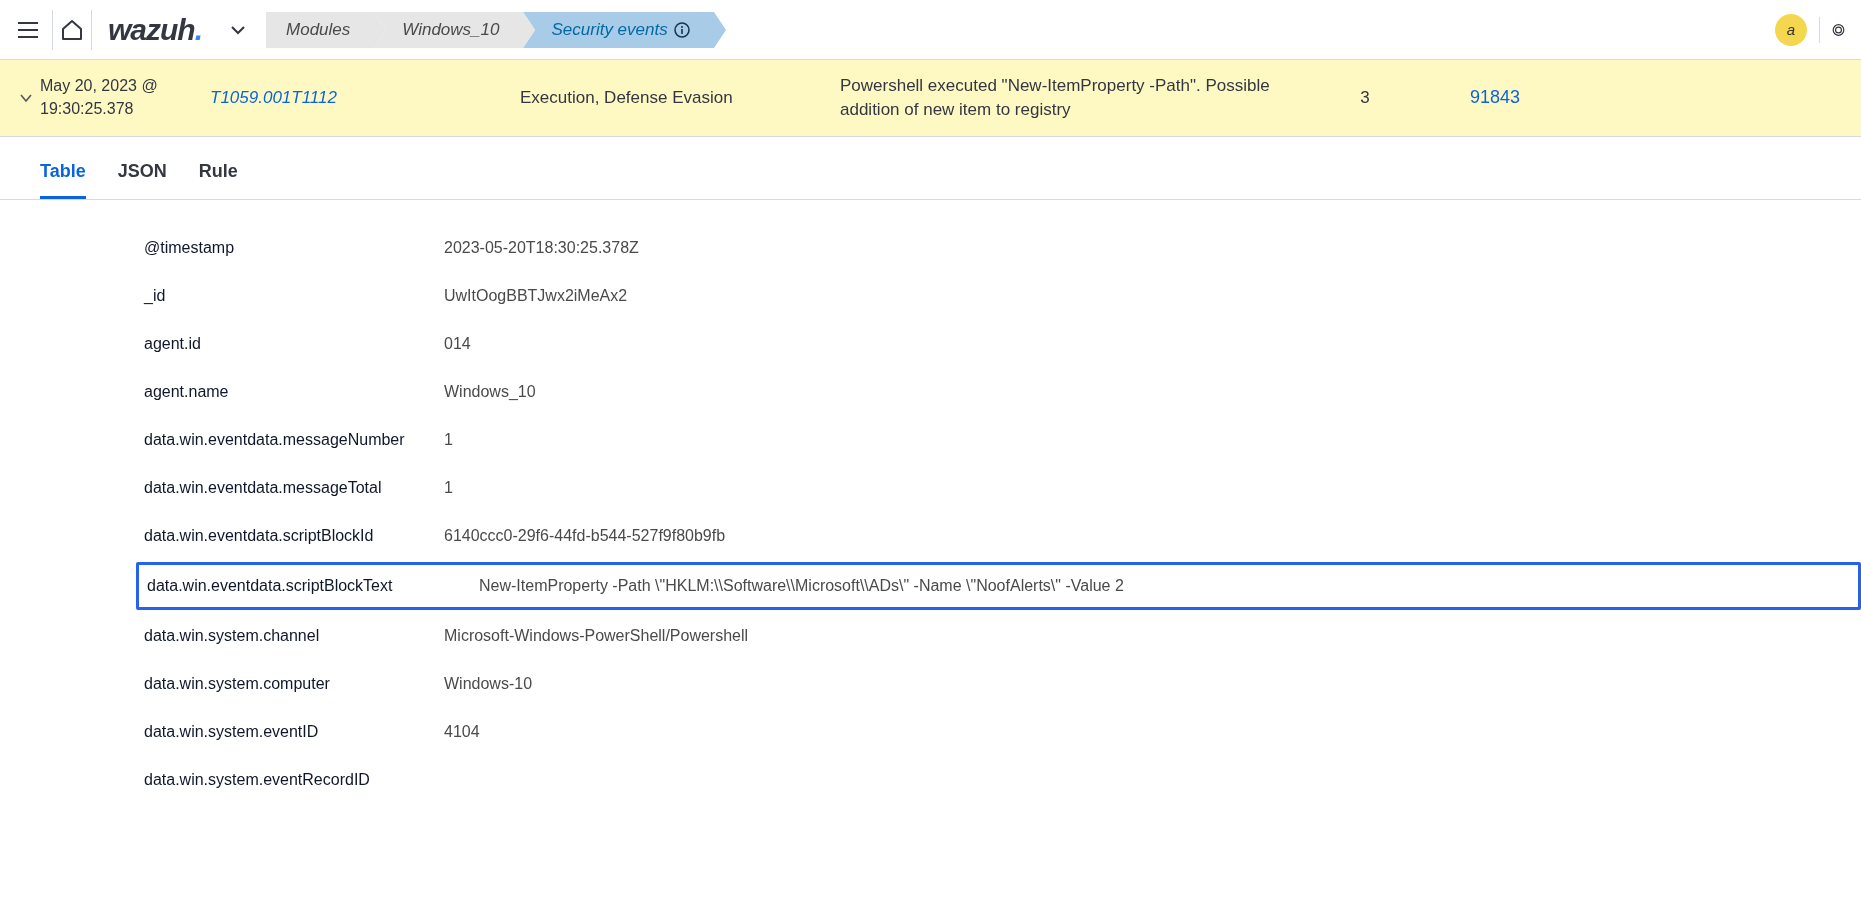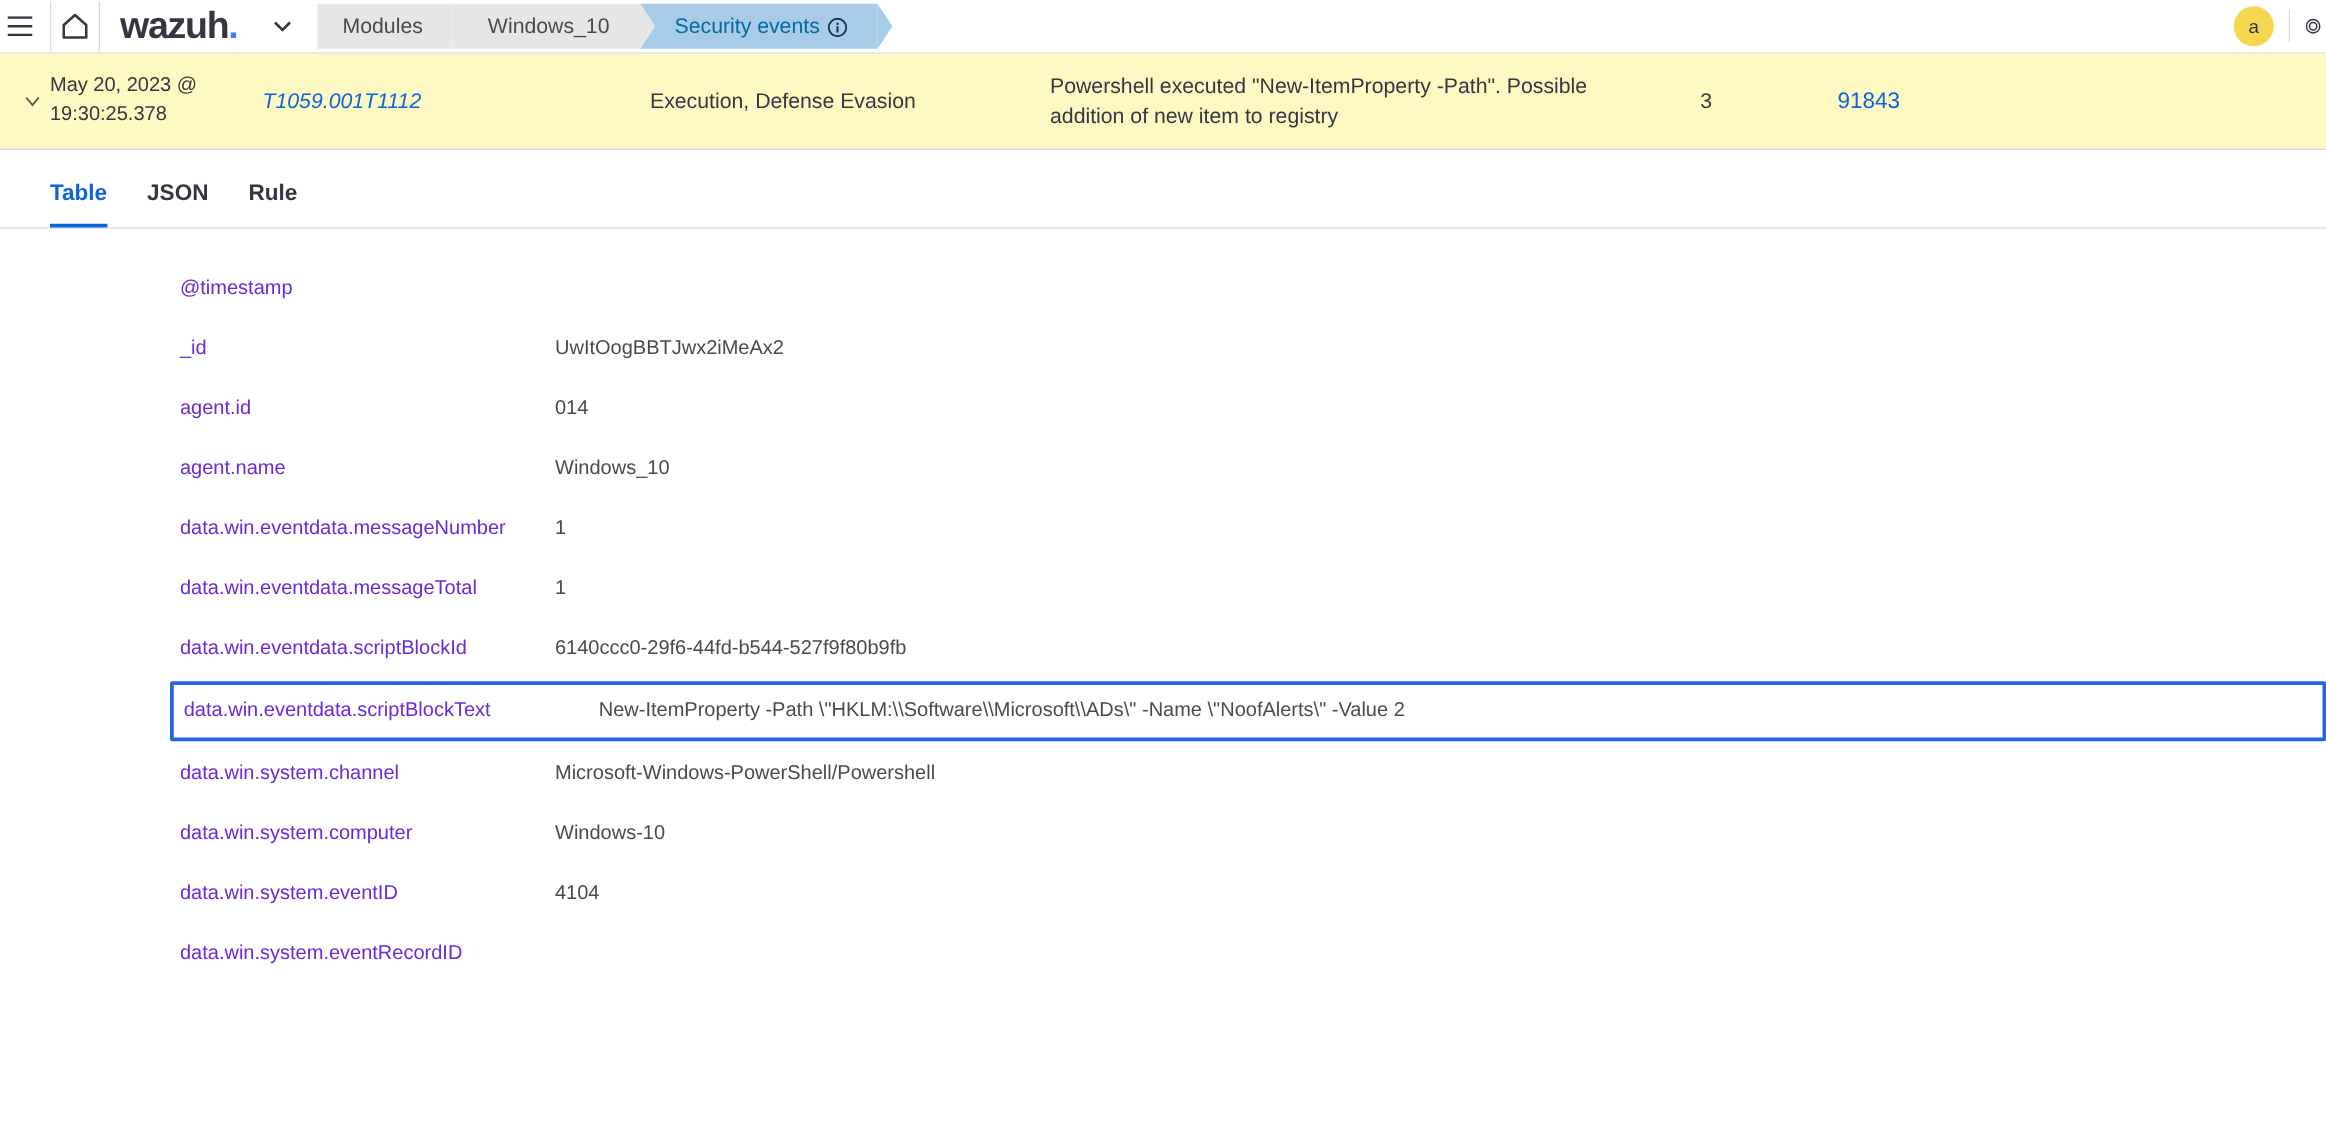--- a/index.html
+++ b/index.html
@@ -5,23 +5,24 @@
     * { margin: 0; padding: 0; box-sizing: border-box; }
     body {
       font-family: -apple-system, BlinkMacSystemFont, "Segoe UI", Helvetica, Arial, sans-serif;
       font-size: 15px;
       color: #343741;
       background: #fff;
     }
     .header {
       display: flex;
       align-items: center;
-      height: 43px;
+      height: 60px;
       border-bottom: 1px solid #d3dae6;
-      padding: 0 0;
+      padding: 0 12px;
+      font-style: italic;
     }
     .menu-btn {
       width: 32px;
       height: 32px;
       display: flex;
       align-items: center;
       justify-content: center;
       cursor: pointer;
       margin-right: 8px;
     }
@@ -206,21 +207,21 @@
     }
     .field-row.highlighted {
       border: 3px solid #2563eb;
       border-radius: 2px;
       margin: 2px 0;
       gap: 32px;
     }
     .field-key {
       width: 300px;
       font-size: 16px;
-      color: #6d28d9;
+      color: #0f172a;
     }
     .field-val {
       font-size: 16px;
       color: #4a4a4a;
       flex: 1;
     }
     svg { display: block; }
   </style>
 </head>
 <body>
@@ -290,20 +291,21 @@
 
 <div class="tabs" id="tabs">
     <div class="tab active">Table</div>
     <div class="tab">JSON</div>
     <div class="tab">Rule</div>
   </div>
 
 <div class="fields-table" id="fields">
     <div class="field-row">
       <div class="field-key">@timestamp</div>
+      <div class="field-val">2023-05-20T18:30:25.378Z</div>
     </div>
     <div class="field-row">
       <div class="field-key">_id</div>
       <div class="field-val">UwItOogBBTJwx2iMeAx2</div>
     </div>
     <div class="field-row">
       <div class="field-key">agent.id</div>
       <div class="field-val">014</div>
     </div>
     <div class="field-row">

